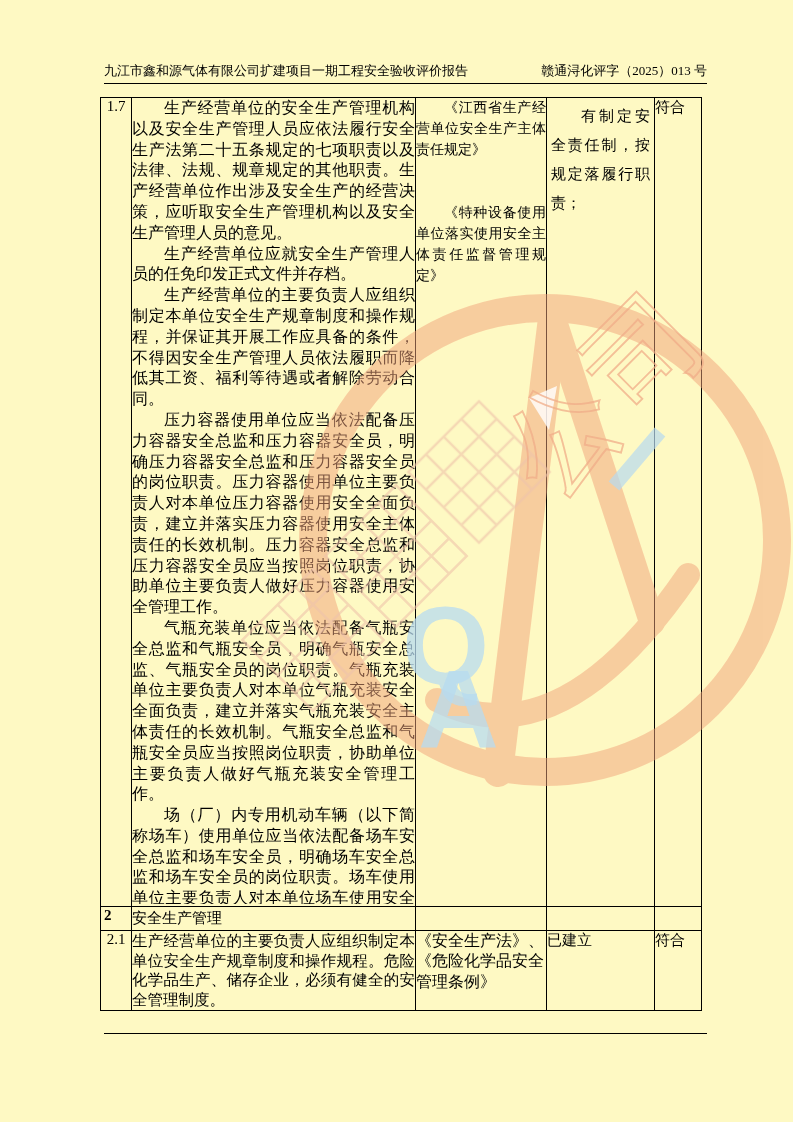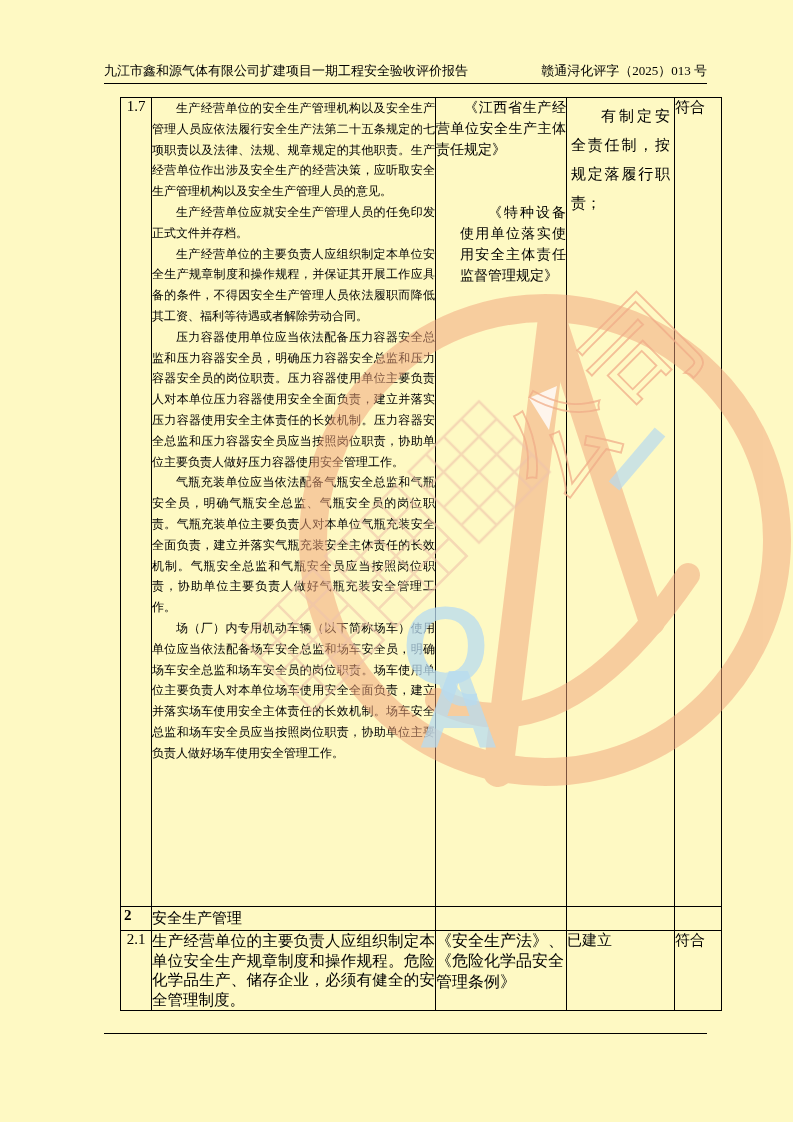--- a/index.html
+++ b/index.html
@@ -28,54 +28,54 @@
   .ftr-rule{
     position:absolute;left:104px;top:1033px;width:603px;height:0;
     border-top:1px solid #000;
   }
   .ftr-page{
     position:absolute;left:0;top:1041px;width:793px;
     text-align:center;font-size:11px;
   }
   
   table.doc{
-    position:absolute;left:120px;top:97px;
+    position:absolute;left:100px;top:97px;
     border-collapse:collapse;table-layout:fixed;
     width:602px;
   }
   table.doc td{
     border:1px solid #000;
     padding:0;vertical-align:top;overflow:hidden;
   }
   .col-num{width:31px;}
   .col-main{width:284px;}
   .col-basis{width:131px;}
   .col-status{width:108px;}
   .col-concl{width:47px;}
 
   td.num-cell{vertical-align:middle;text-align:center;font-size:15px;}
   td.num-cell.bold{font-weight:bold;text-align:left;padding-left:3px;}
 
   td.main-cell{padding:1px 2px;}
   .main-text p{
-    margin:0;font-size:12px;line-height:20.8px;
+    margin:0;font-size:16px;line-height:20.8px;
     text-indent:2em;text-align:justify;word-break:break-all;
   }
   .main-text.noindent p{text-indent:0;font-size:15.5px;line-height:19.6px;}
 
   td.section-cell{
     font-size:15px;line-height:22px;padding-left:3px;vertical-align:middle;margin-left:18px;
   }
 
   td.basis-cell{padding:308px 2px 0 2px;}
   .basis-cell p{
     margin:0;font-size:14px;line-height:20.8px;
     text-indent:2em;text-align:justify;word-break:break-all;
   }
-  .basis-cell p.ref2{margin-top:43px;margin-left:24px;}
+  .basis-cell p.ref2{margin-top:43px;}
 
   td.basis-cell-small{vertical-align:middle;padding:0 1px;}
   .basis-cell-small p{
     margin:0;font-size:16px;line-height:20.4px;
     text-indent:0;word-break:break-all;text-align:left;
   }
 
   td.status-cell{padding:308px 2px 0 2px;}
   .status-cell p{
     margin:4px;font-size:15px;line-height:29px;

